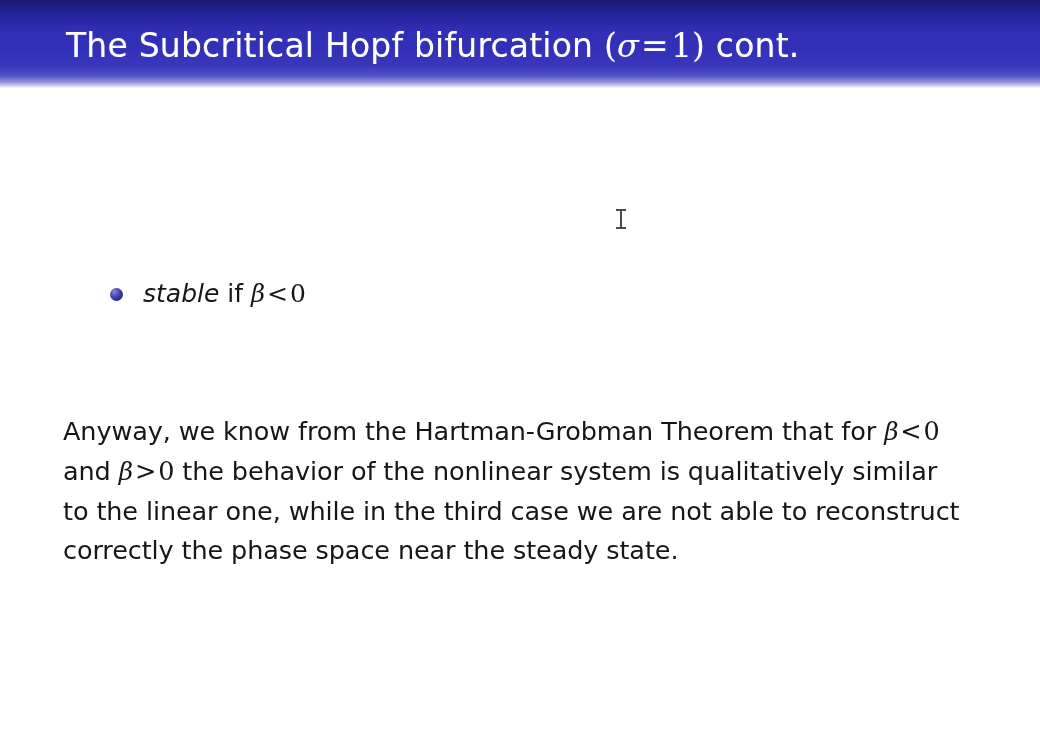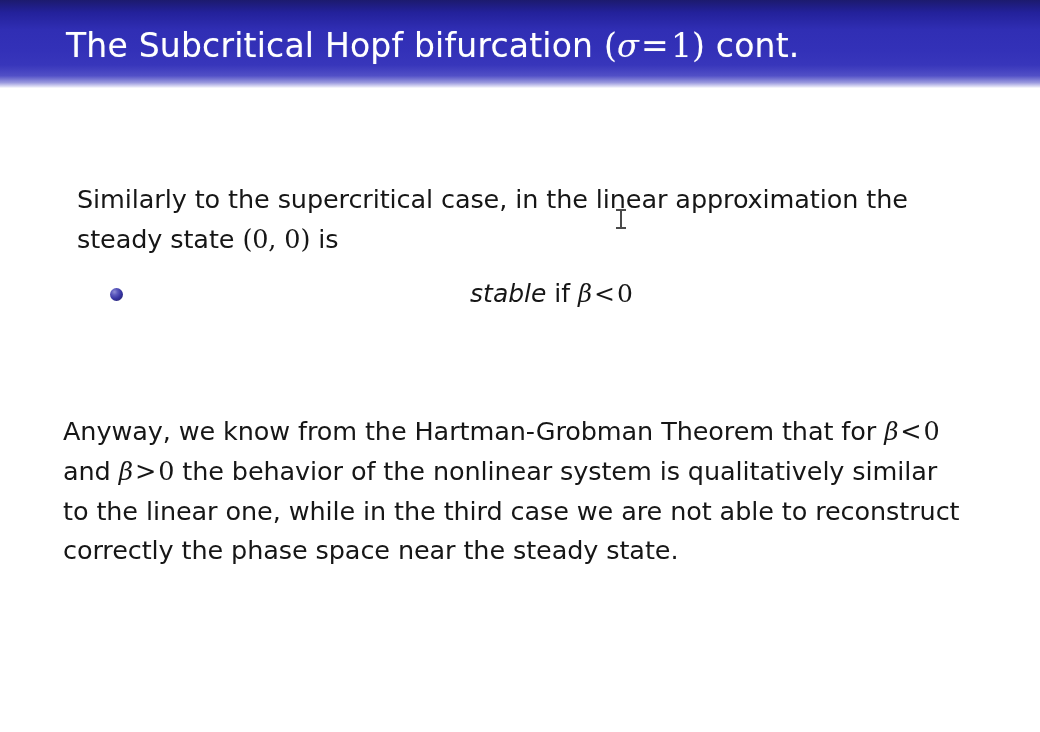--- a/index.html
+++ b/index.html
@@ -90,21 +90,20 @@
   }
 
   #bullet-list {
     position: absolute;
     left: 110px;
     top: 182px;
     width: 850px;
     margin: 0;
     padding: 0;
     list-style: none;
-    text-align: center;
   }
   .bullet-item {
     position: relative;
     padding-left: 33px;
     font-size: 25px;
     line-height: 47px;
     color: #161616;
   }
   .bullet-dot {
     position: absolute;
@@ -161,21 +160,20 @@
 </style>
 </head>
 <body>
 
 <div id="title-bar">
   <div id="title-text"><span>The Subcritical Hopf bifurcation </span><span class="mathparen">(</span><span class="mathvar">σ</span><span class="mathop">=</span><span class="mathnum">1</span><span class="mathparen">)</span><span> cont.</span></div>
 </div>
 
 <div id="slide-body">
 
-  <div class="para" id="para-intro"><span>Similarly to the supercritical case, in the linear approximation the steady state </span><span class="mathnum">(0, 0)</span><span> is</span></div>
 
   <ul id="bullet-list">
 
     <li class="bullet-item">
       <span class="bullet-dot"></span><span class="emph">stable</span><span> if </span><span class="mathvar">β</span><span class="mathop">&lt;</span><span class="mathnum">0</span>
     </li>
 
 
 
   </ul>

